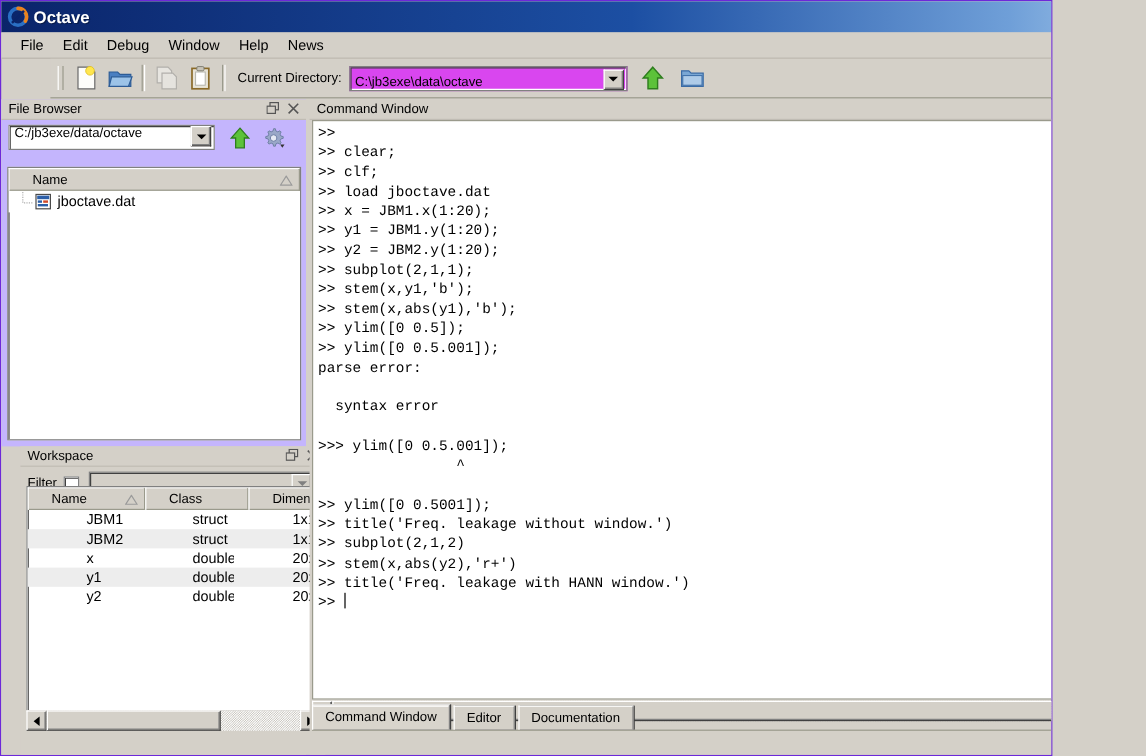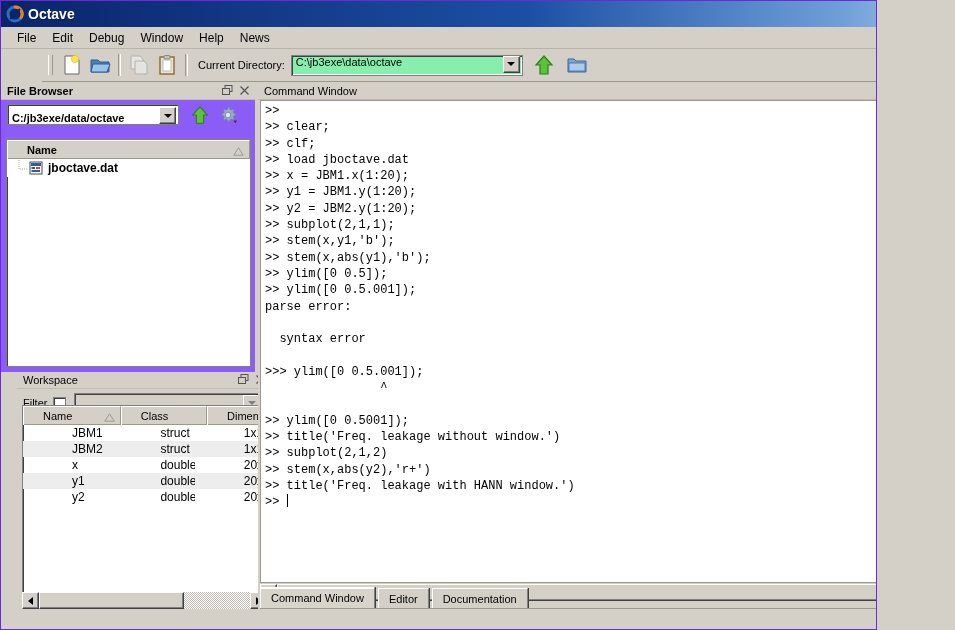--- a/index.html
+++ b/index.html
@@ -84,24 +84,24 @@
     display: flex; align-items: center; justify-content: center;
     position: relative;
   }
   .tb-sep {
     width: 1px; height: 22px; margin: 0 4px;
     border-left: 1px solid #9a9a8c; border-right: 1px solid #fff;
   }
   .cwd-label { font-size: 11px; margin: 0 6px 0 6px; white-space: nowrap; }
   .cwd-combo {
     width: 232px; height: 21px;
-    background: #86efac;
+    background: #d946ef;
     border: 1px solid #808080;
     box-shadow: inset 1px 1px 0 #404040, inset -1px -1px 0 #fff;
-    display: flex; align-items: flex-start;
+    display: flex; align-items: flex-end;
     box-sizing: border-box;
   }
   .cwd-input {
     flex: 1; padding-left: 4px; font-size: 11px;
     white-space: nowrap; overflow: hidden;
   }
   .combo-arrow {
     width: 17px; height: 17px; margin-right: 2px;
     background: #d4d0c8;
     border: 1px solid #fff; border-right-color: #404040; border-bottom-color: #404040;
@@ -136,33 +136,33 @@
 
   .left-col {
     position: absolute; left: 0; top: 82px;
     width: 254px; height: 548px;
     background: #d4d0c8;
     box-sizing: border-box;
   }
   .file-browser {
     position: absolute; left: 0; top: 0;
     width: 254px; height: 289px;
-    background: #8b5cf6; box-sizing: border-box; font-weight: bold;
+    background: #c4b5fd; box-sizing: border-box;
   }
   .fb-pathrow {
     display: flex; align-items: center;
     padding: 4px 4px 4px 6px;
     height: 29px; box-sizing: border-box;
   }
   .fb-combo {
     width: 172px; height: 21px;
     background: #fff;
     border: 1px solid #808080;
     box-shadow: inset 1px 1px 0 #404040, inset -1px -1px 0 #fff;
-    display: flex; align-items: flex-end; box-sizing: border-box;
+    display: flex; align-items: flex-start; box-sizing: border-box;
   }
   .fb-combo .cwd-input { font-size: 11px; }
 
   .tree-box {
     position: absolute; left: 5px; top: 56px;
     width: 245px; height: 228px;
     background: #fff;
     border: 1px solid #808080;
     box-shadow: inset 1px 1px 0 #404040;
     box-sizing: border-box;

